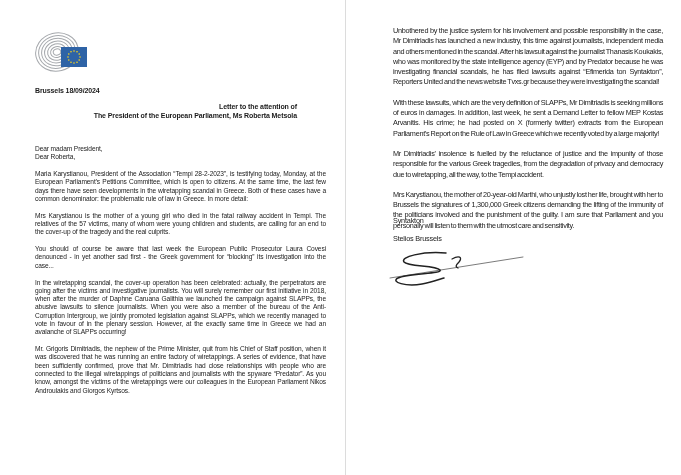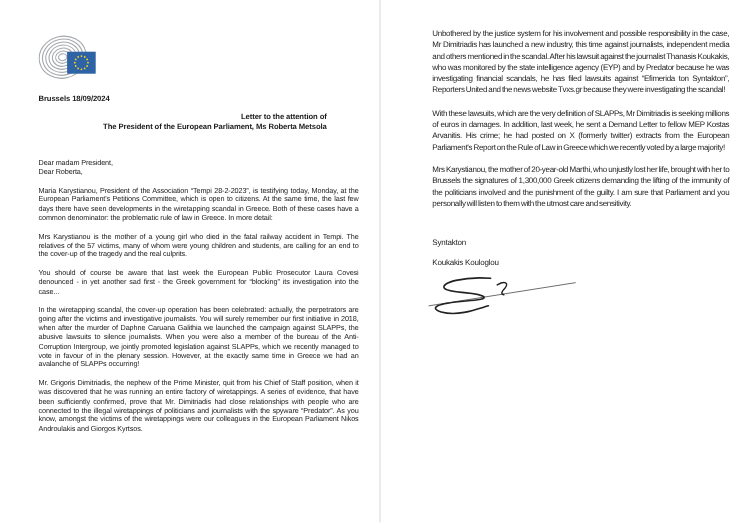--- a/index.html
+++ b/index.html
@@ -84,25 +84,26 @@
     <p>In the wiretapping scandal, the cover-up operation has been celebrated: actually, the perpetrators are going after the victims and investigative journalists. You will surely remember our first initiative in 2018, when after the murder of Daphne Caruana Galithia we launched the campaign against SLAPPs, the abusive lawsuits to silence journalists. When you were also a member of the bureau of the Anti-Corruption Intergroup, we jointly promoted legislation against SLAPPs, which we recently managed to vote in favour of in the plenary session. However, at the exactly same time in Greece we had an avalanche of SLAPPs occurring!</p>
     <p>Mr. Grigoris Dimitriadis, the nephew of the Prime Minister, quit from his Chief of Staff position, when it was discovered that he was running an entire factory of wiretappings. A series of evidence, that have been sufficiently confirmed, prove that Mr. Dimitriadis had close relationships with people who are connected to the illegal wiretappings of politicians and journalists with the spyware “Predator”. As you know, amongst the victims of the wiretappings were our colleagues in the European Parliament Nikos Androulakis and Giorgos Kyrtsos.</p>
   </div>
 </div>
 
 <div class="page-right">
 
   <div class="body2">
     <p>Unbothered by the justice system for his involvement and possible responsibility in the case, Mr Dimitriadis has launched a new industry, this time against journalists, independent media and others mentioned in the scandal. After his lawsuit against the journalist Thanasis Koukakis, who was monitored by the state intelligence agency (EYP) and by Predator because he was investigating financial scandals, he has filed lawsuits against “Efimerida ton Syntakton”, Reporters United and the news website Tvxs.gr because they were investigating the scandal!</p>
     <p>With these lawsuits, which are the very definition of SLAPPs, Mr Dimitriadis is seeking millions of euros in damages. In addition, last week, he sent a Demand Letter to fellow MEP Kostas Arvanitis. His crime; he had posted on X (formerly twitter) extracts from the European Parliament's Report on the Rule of Law in Greece which we recently voted by a large majority!</p>
+    <p>Mr Dimitriadis' insolence is fuelled by the reluctance of justice and the impunity of those responsible for the various Greek tragedies, from the degradation of privacy and democracy due to wiretapping, all the way, to the Tempi accident.</p>
     <p>Mrs Karystianou, the mother of 20-year-old Marthi, who unjustly lost her life, brought with her to Brussels the signatures of 1,300,000 Greek citizens demanding the lifting of the immunity of the politicians involved and the punishment of the guilty. I am sure that Parliament and you personally will listen to them with the utmost care and sensitivity.</p>
   </div>
 
   <div class="closing">Syntakton</div>
-  <div class="signer">Koukakis Kouloglou</div>
+  <div class="signer">Stelios Brussels</div>
 
   <svg class="signature" viewBox="0 0 140 40" xmlns="http://www.w3.org/2000/svg">
     <g fill="none" stroke="#222222" stroke-linecap="round">
       <path d="M2,29 L135,8" stroke-width="0.6"></path>
       <path d="M58,4 C34,2 12,8 16,13 C20,18 48,16 52,21 C55,25 20,24 10,29 C2,33 18,38 34,35 C44,33 52,30 56,29" stroke-width="1.5"></path>
       <path d="M64,10 c7,-4 11,-2 7,3 c-3,3 -4,5 -1,6" stroke-width="1.3"></path>
     </g>
   </svg>
 </div>
 

